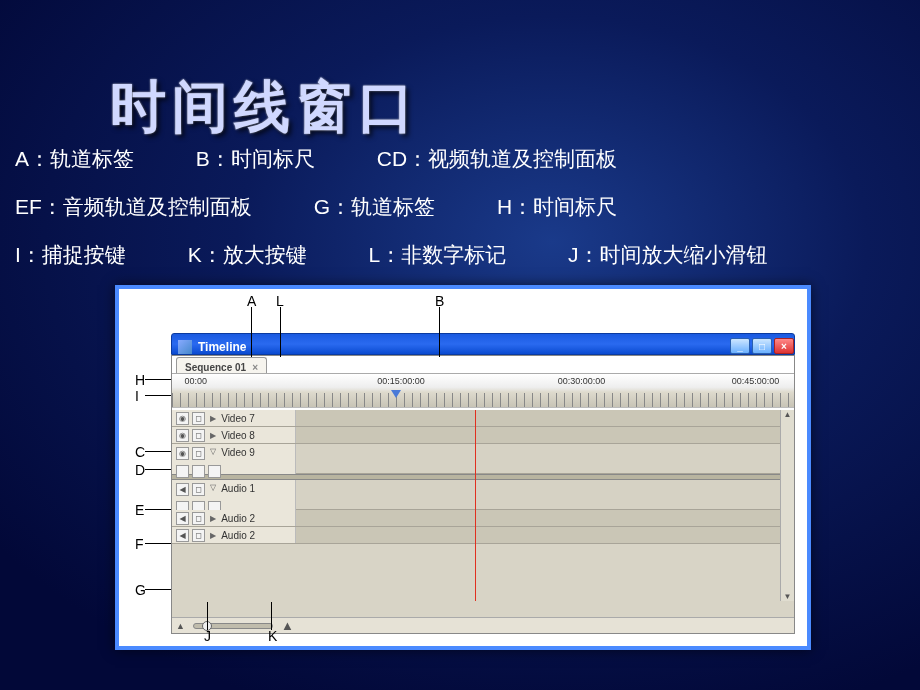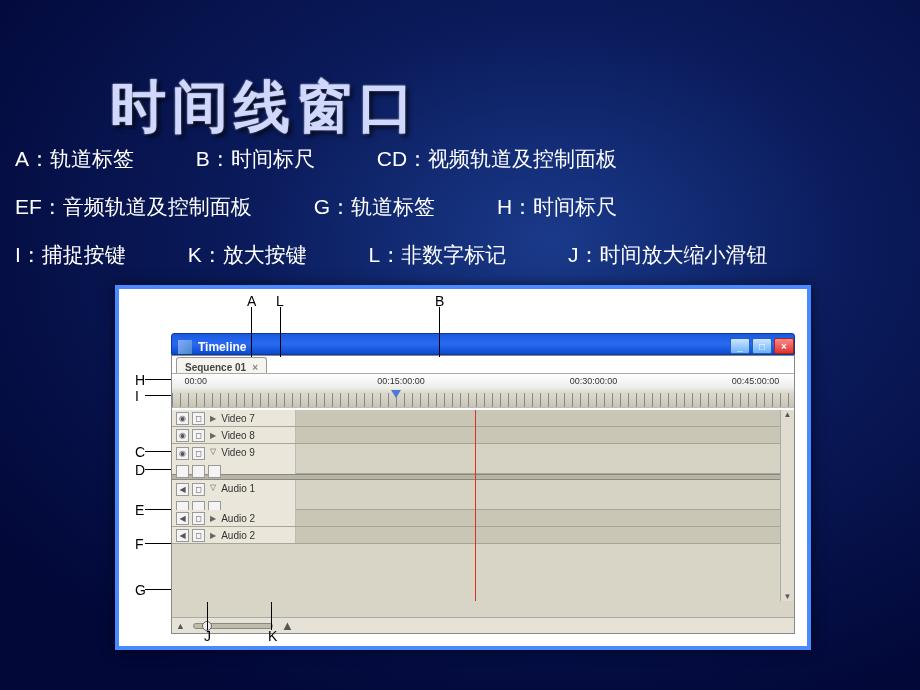--- a/index.html
+++ b/index.html
@@ -219,21 +219,21 @@
           <span>Sequence 01</span>
           <span class="x">×</span>
         </div>
       </div>
 
       <div class="headerrow">
         <div class="ruler" id="ruler">
           <div class="tickbar"></div>
         <span class="ticklabel" style="left: 2%;">00:00</span>
             <span class="ticklabel" style="left: 33%;">00:15:00:00</span>
-            <span class="ticklabel" style="left: 62%; margin-left: 12px;">00:30:00:00</span>
+            <span class="ticklabel" style="left: 62%;">00:30:00:00</span>
             <span class="ticklabel" style="left: 90%;">00:45:00:00</span>
             <div class="playhead-top" style="left: calc(36% - 5px);"></div>
           </div>
       </div>
 
       <div class="tracks" id="tracks">
         <div class="track" style="height: 17px;">
             <div class="label">
               <span class="tinyicon">◉</span>
               <span class="tinyicon">◻</span>

